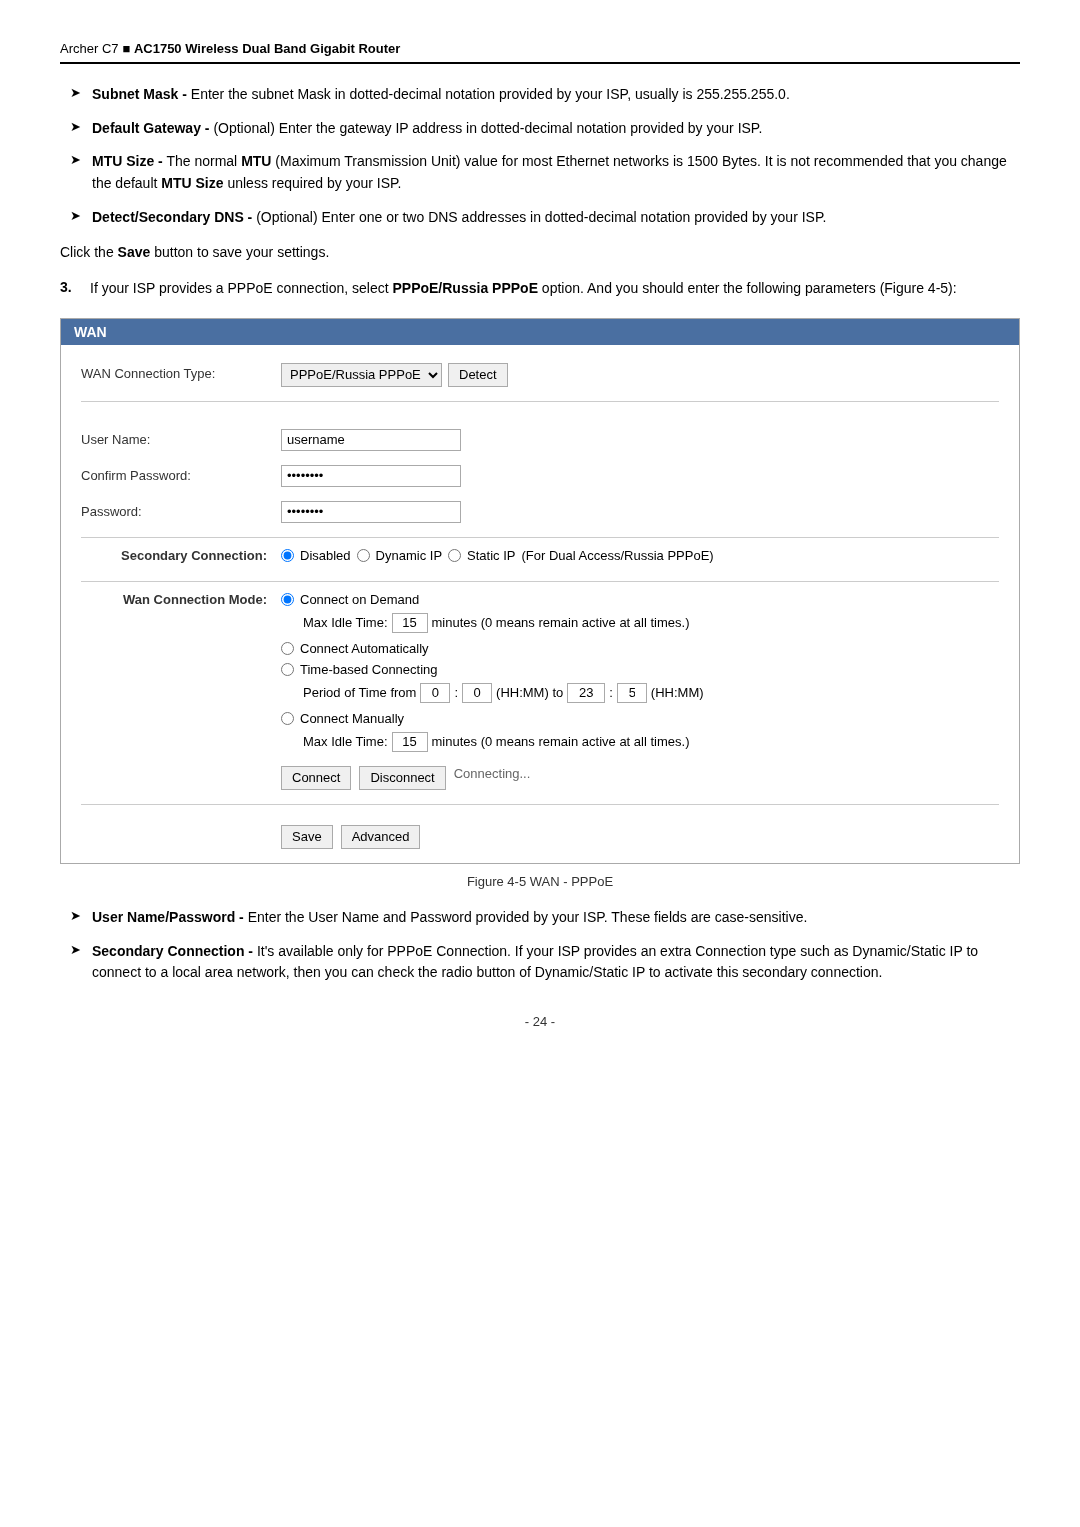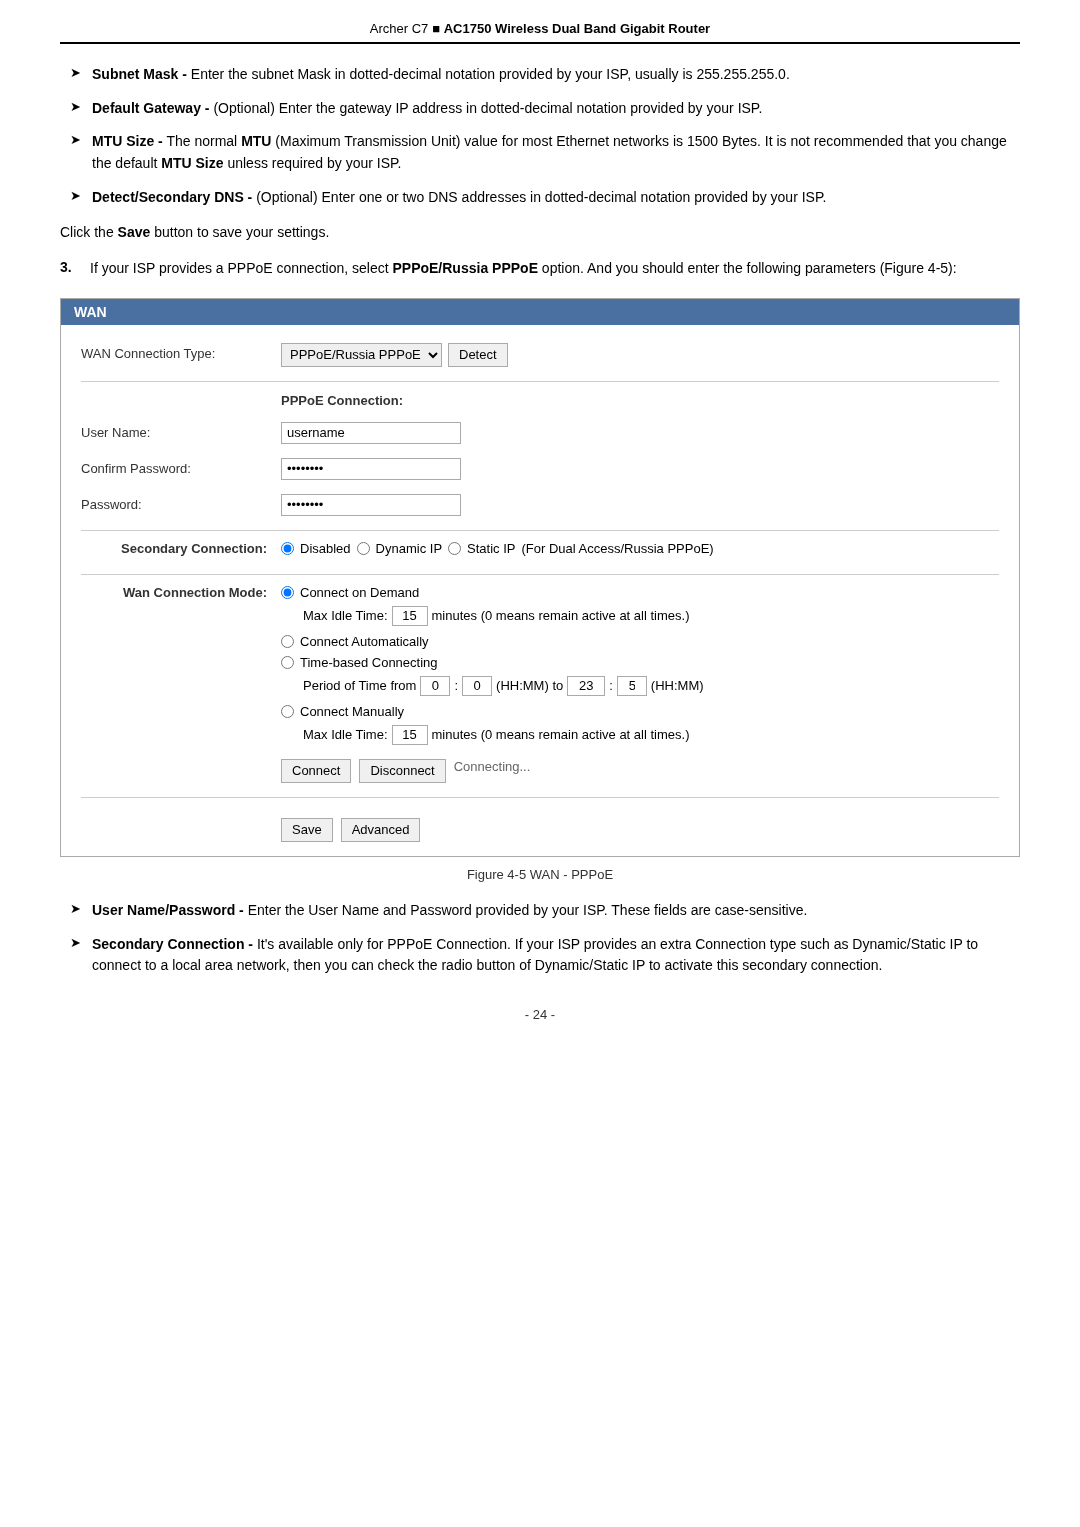--- a/index.html
+++ b/index.html
@@ -10,24 +10,25 @@
       color: #000;
       width: 1080px;
       min-height: 1527px;
       padding: 0;
     }
     .page-container {
       width: 100%;
       padding: 20px 60px 40px 60px;
     }
     .header-bar {
-      text-align: center;
+      text-align: left;
       border-bottom: 2px solid #000;
       padding-bottom: 6px;
       margin-bottom: 20px;
+      margin-top: 20px;
     }
     .header-bar span {
       font-size: 13px;
     }
     .header-bar .model {
       font-weight: bold;
     }
     .bullet-list {
       list-style: none;
       margin-bottom: 14px;
@@ -283,23 +284,20 @@
             <option>PPPoE/Russia PPPoE</option>
           </select>
           <button class="detect-btn">Detect</button>
         </div>
       </div>
 
       <hr class="divider-line">
 
       <div class="wan-row">
         <div class="wan-label"></div>
-        <div class="wan-field">
-          <span class="pppoe-header">PPPoE Connection:</span>
-        </div>
       </div>
 
       <div class="wan-row">
         <div class="wan-label">User Name:</div>
         <div class="wan-field">
           <input type="text" value="username" style="">
         </div>
       </div>
 
       <div class="wan-row">

